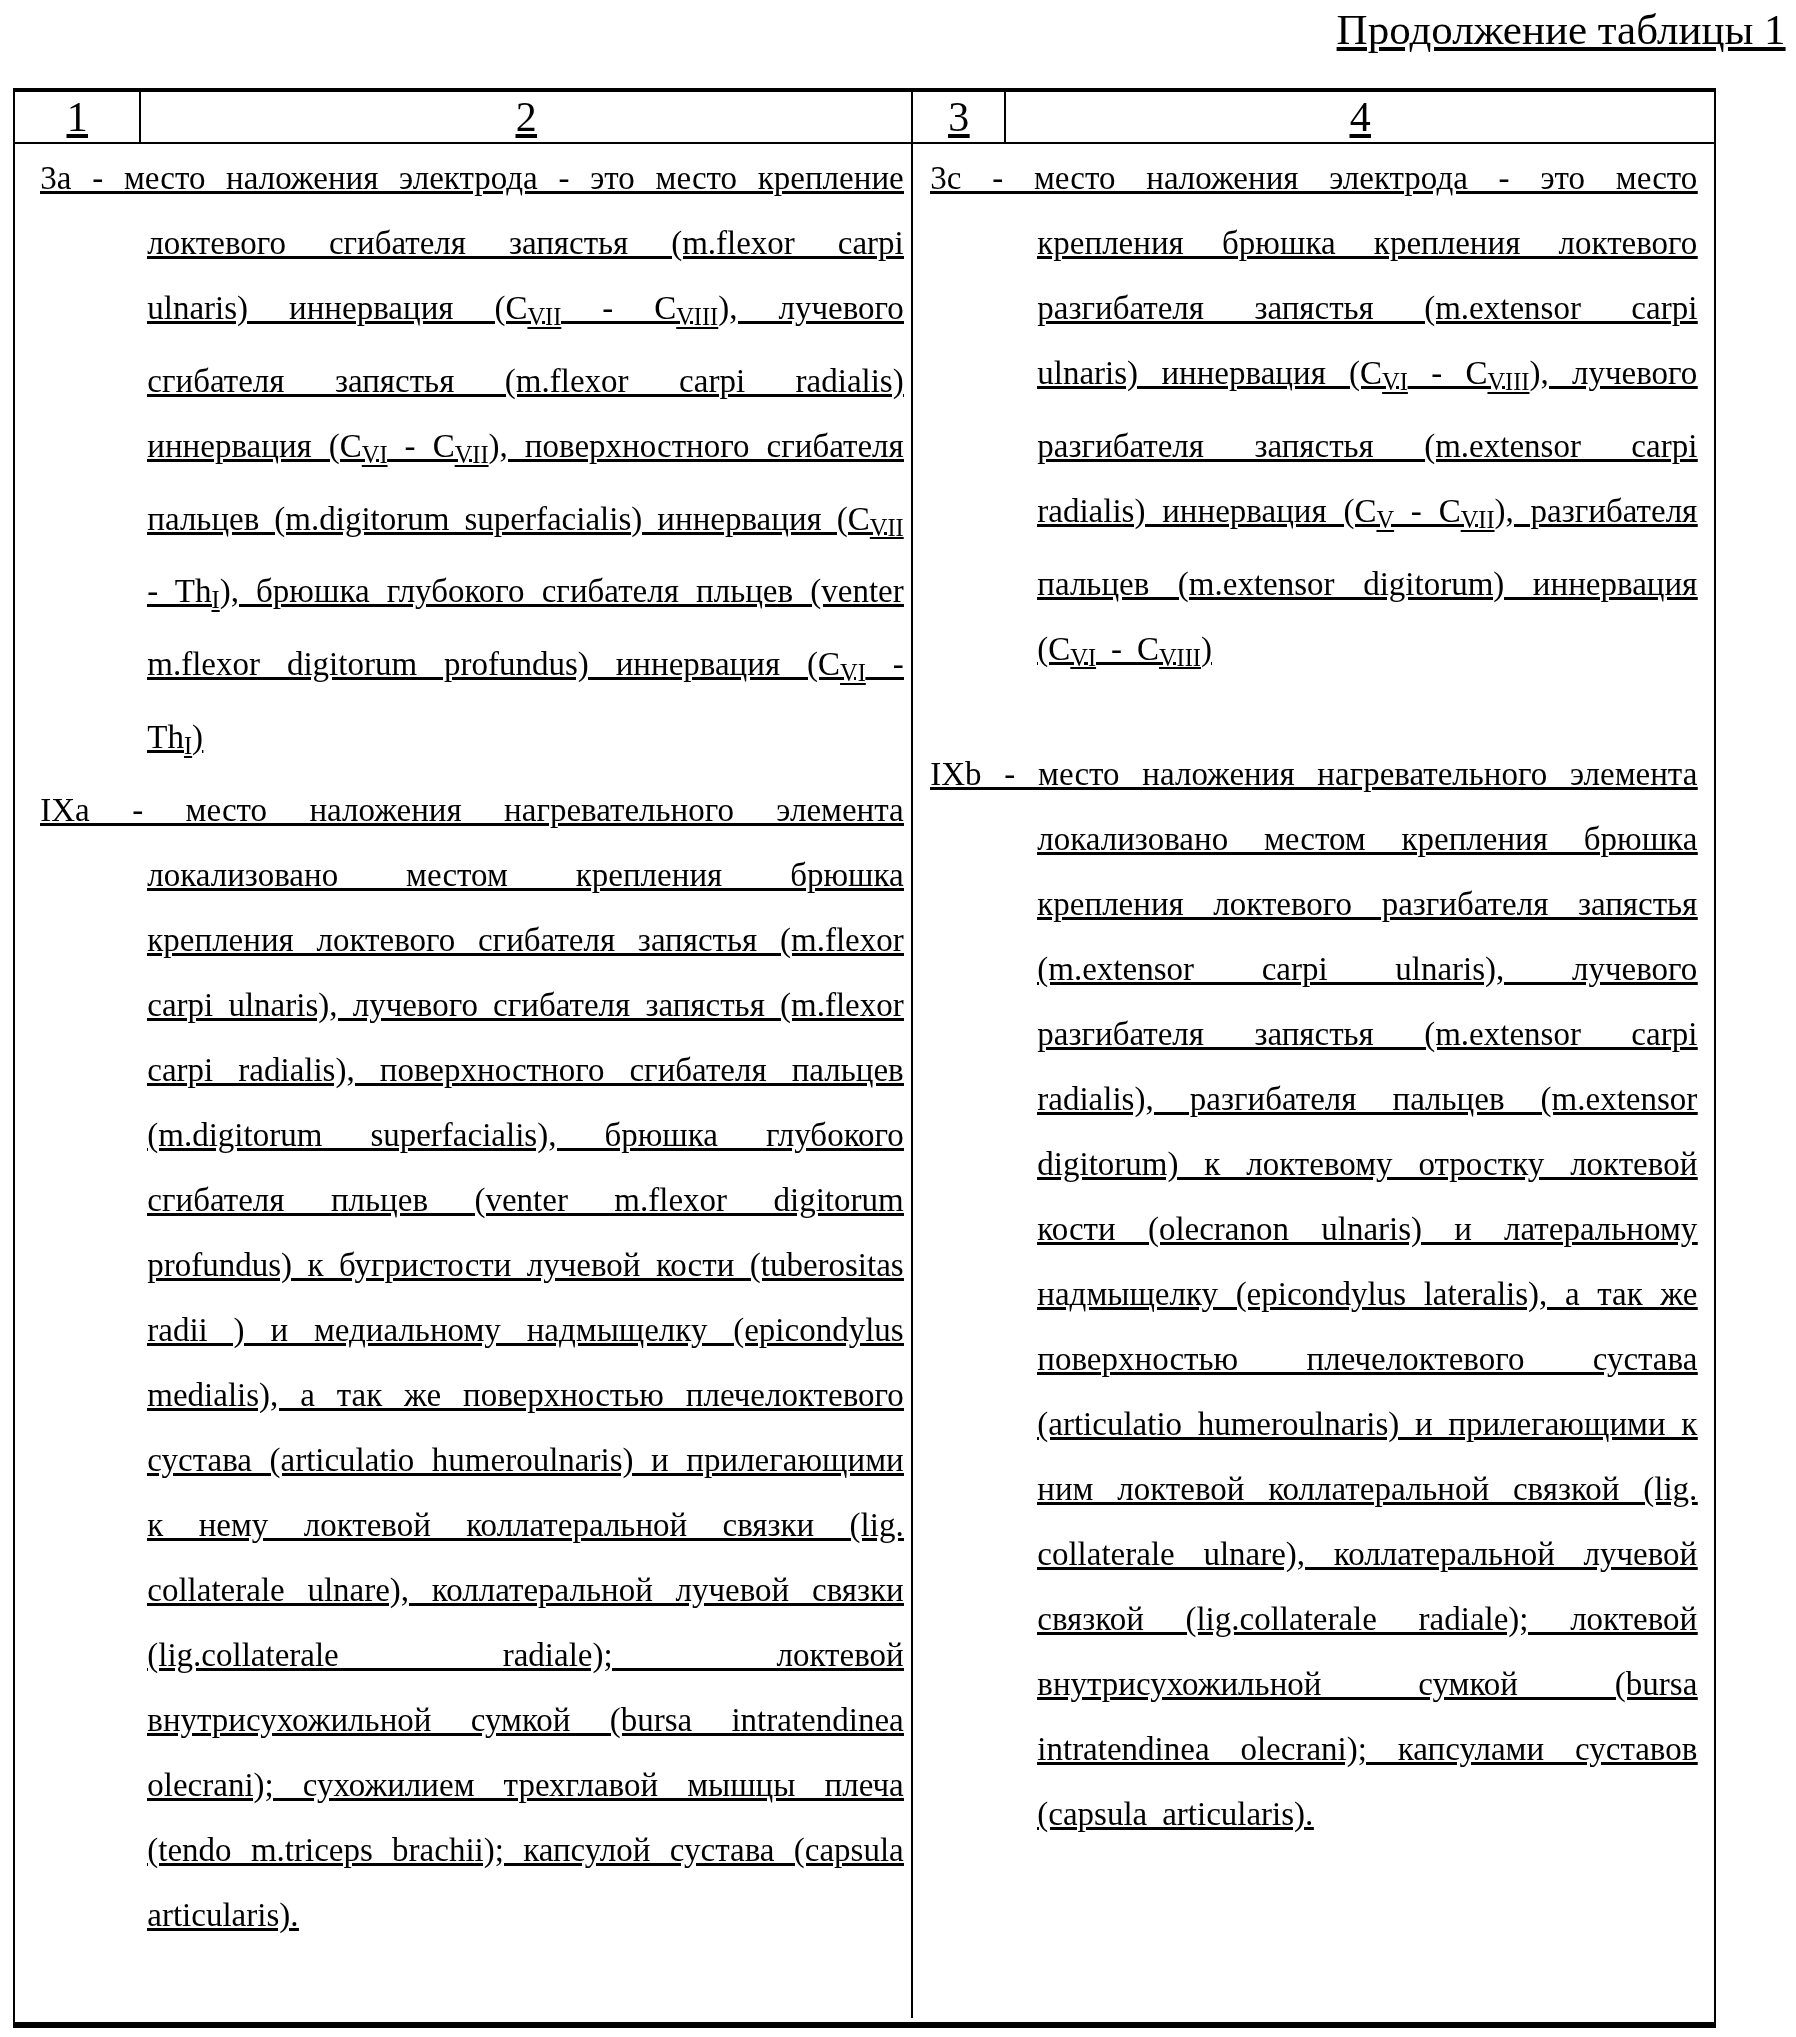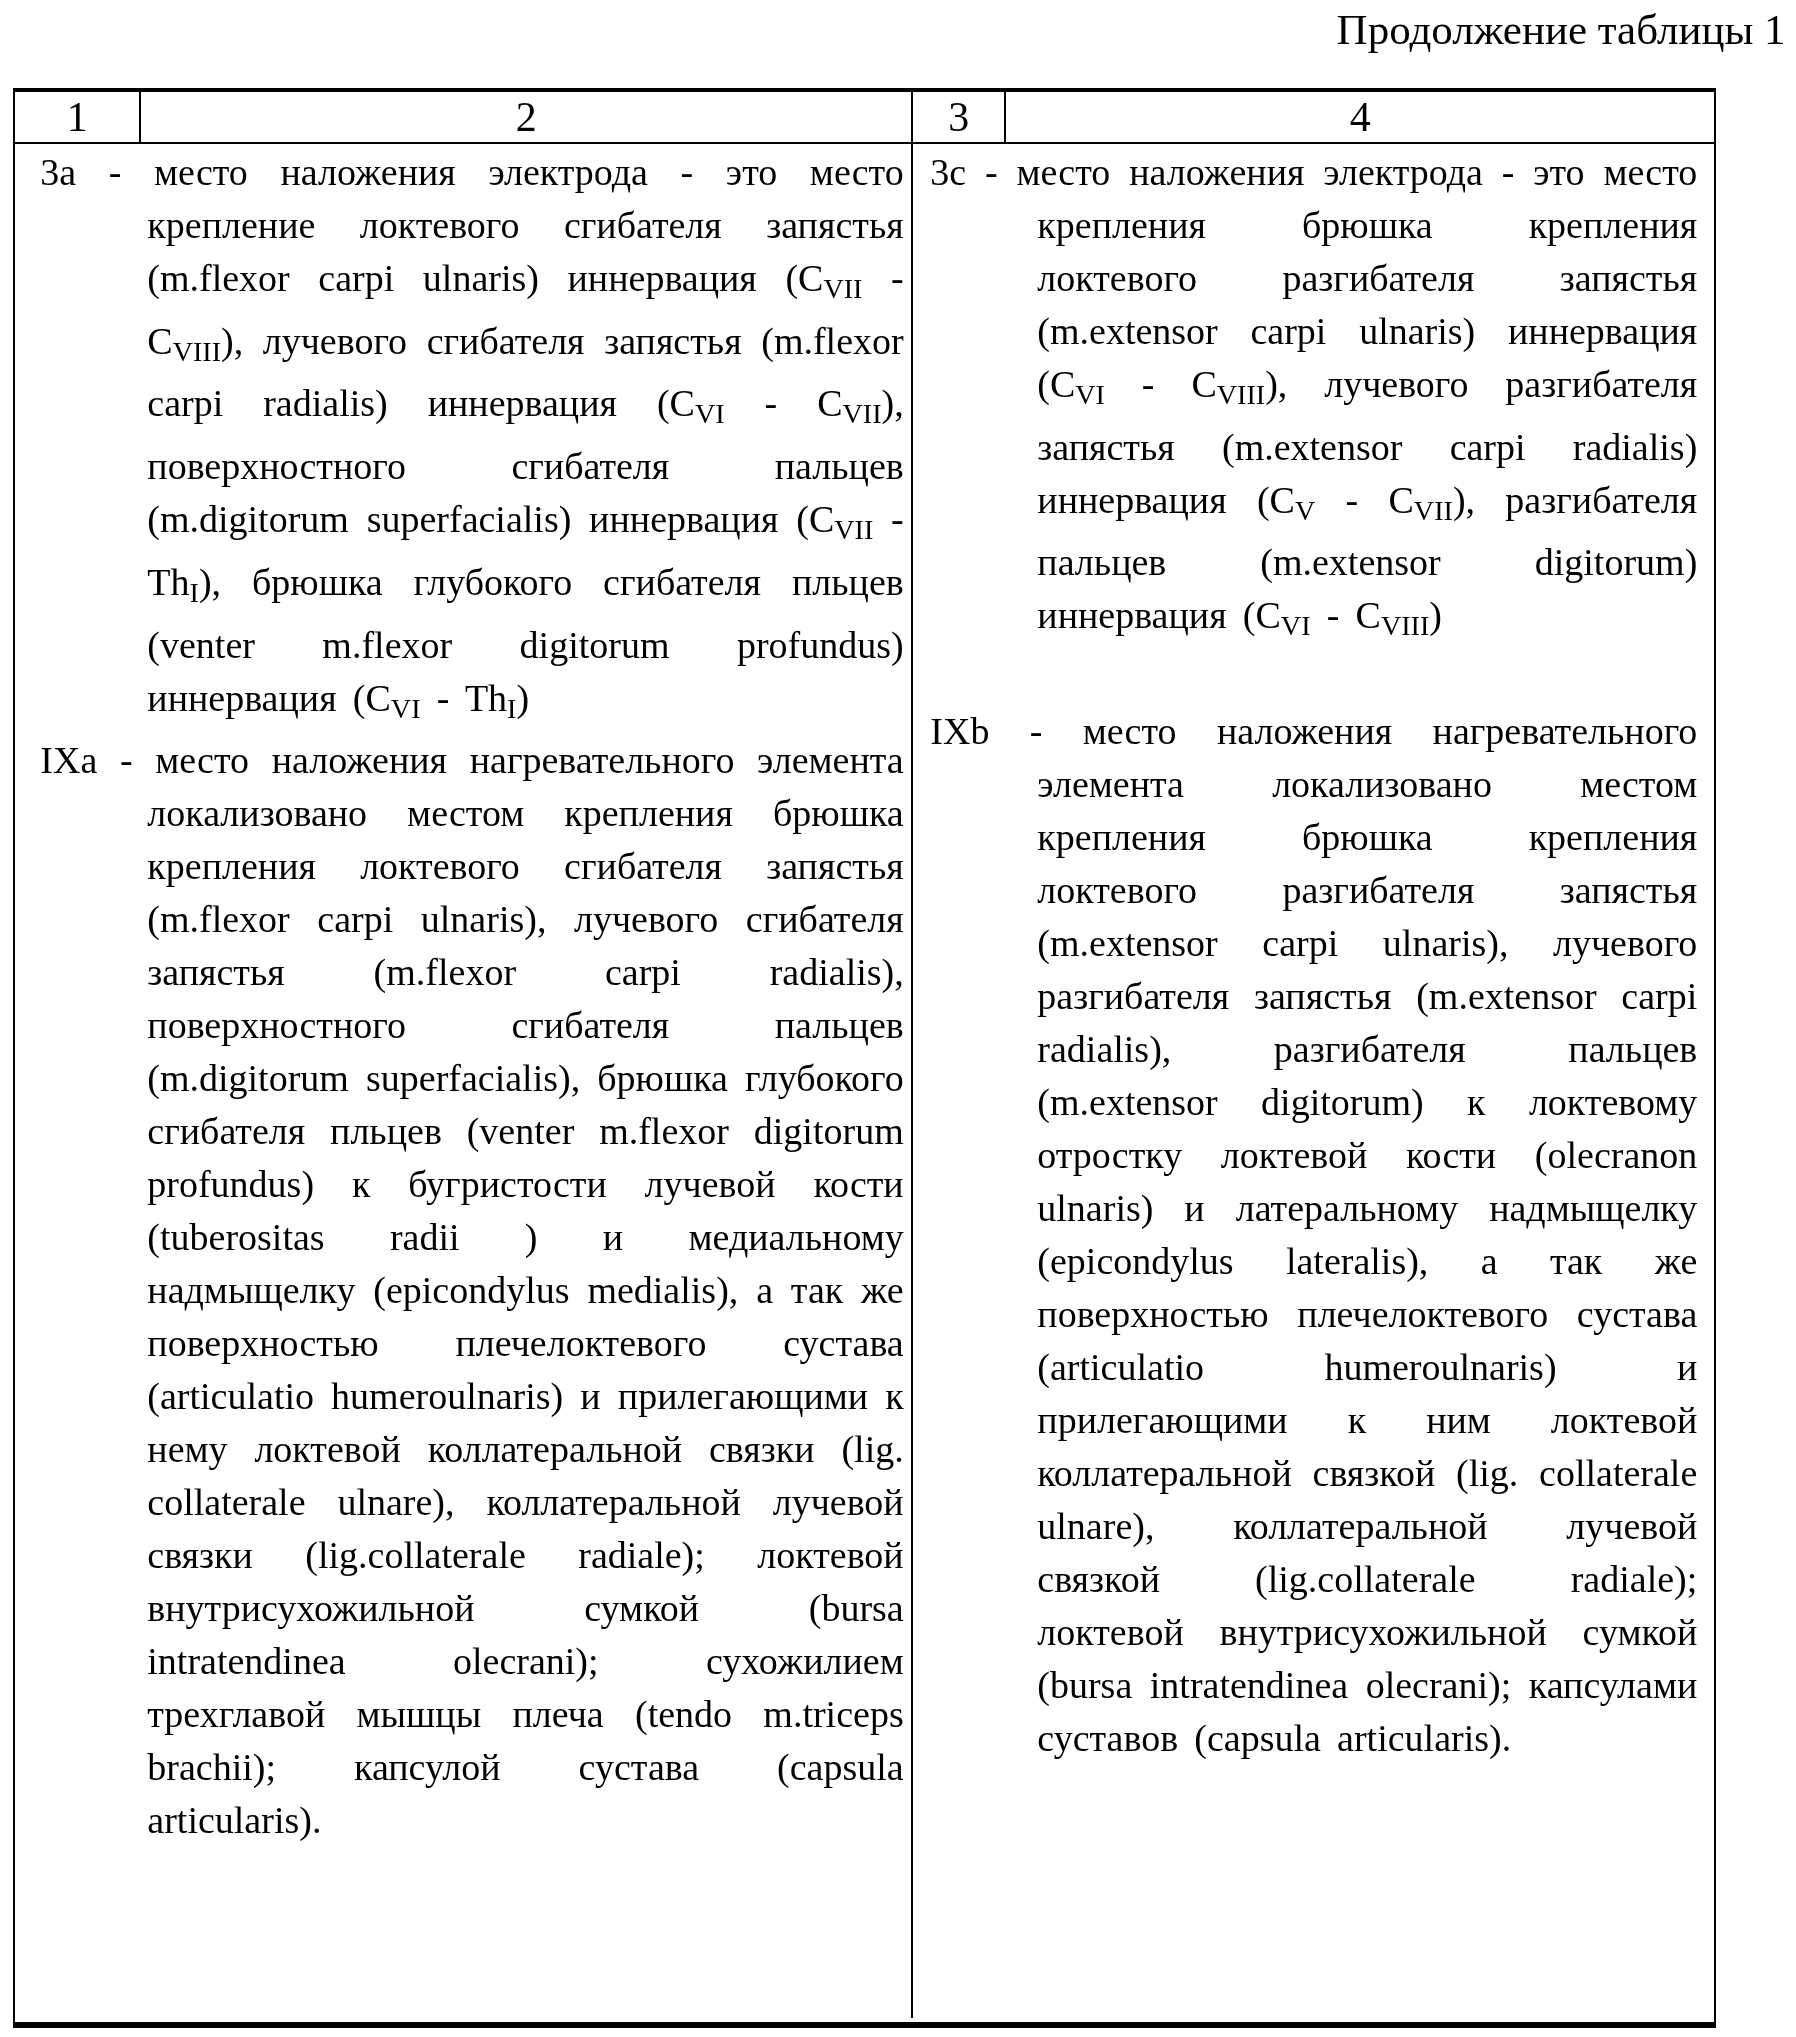--- a/index.html
+++ b/index.html
@@ -1,15 +1,15 @@
 <!DOCTYPE html>
 <html lang="ru" style="font-size:15px"><head>
 <meta charset="utf-8">
 <style>
-  * { box-sizing: border-box; margin: 0; padding: 0; }
+  * { box-sizing: border-box; margin: 0; padding: 0; text-decoration: underline; }
   html, body { background: #ffffff; }
   body {
     width: 1797px; height: 2037px;
     font-family: "Liberation Serif", "DejaVu Serif", serif;
     color: #000;
   }
   .page {
     position: relative;
     width: 1797px; height: 2037px;
     background: #ffffff;
@@ -56,22 +56,22 @@
   .cell-left {
     width: 898px;
     border-right: 2.9px solid #000;
     padding: 1.9px 7.6px 0 25px;
   }
   .cell-right {
     flex: 1;
     padding: 1.9px 17px 0 17px;
   }
   .para {
-    font-size: 38px;
-    line-height: 53px;
+    font-size: 33px;
+    line-height: 65px;
     text-align: justify;
     padding-left: 107px;
     text-indent: -107px;
     word-spacing: 6.7px;
   }
   .para.gap { margin-top: 53px; }
   .rn {
     font-size: 0.74em;
     vertical-align: -0.24em;
   }

